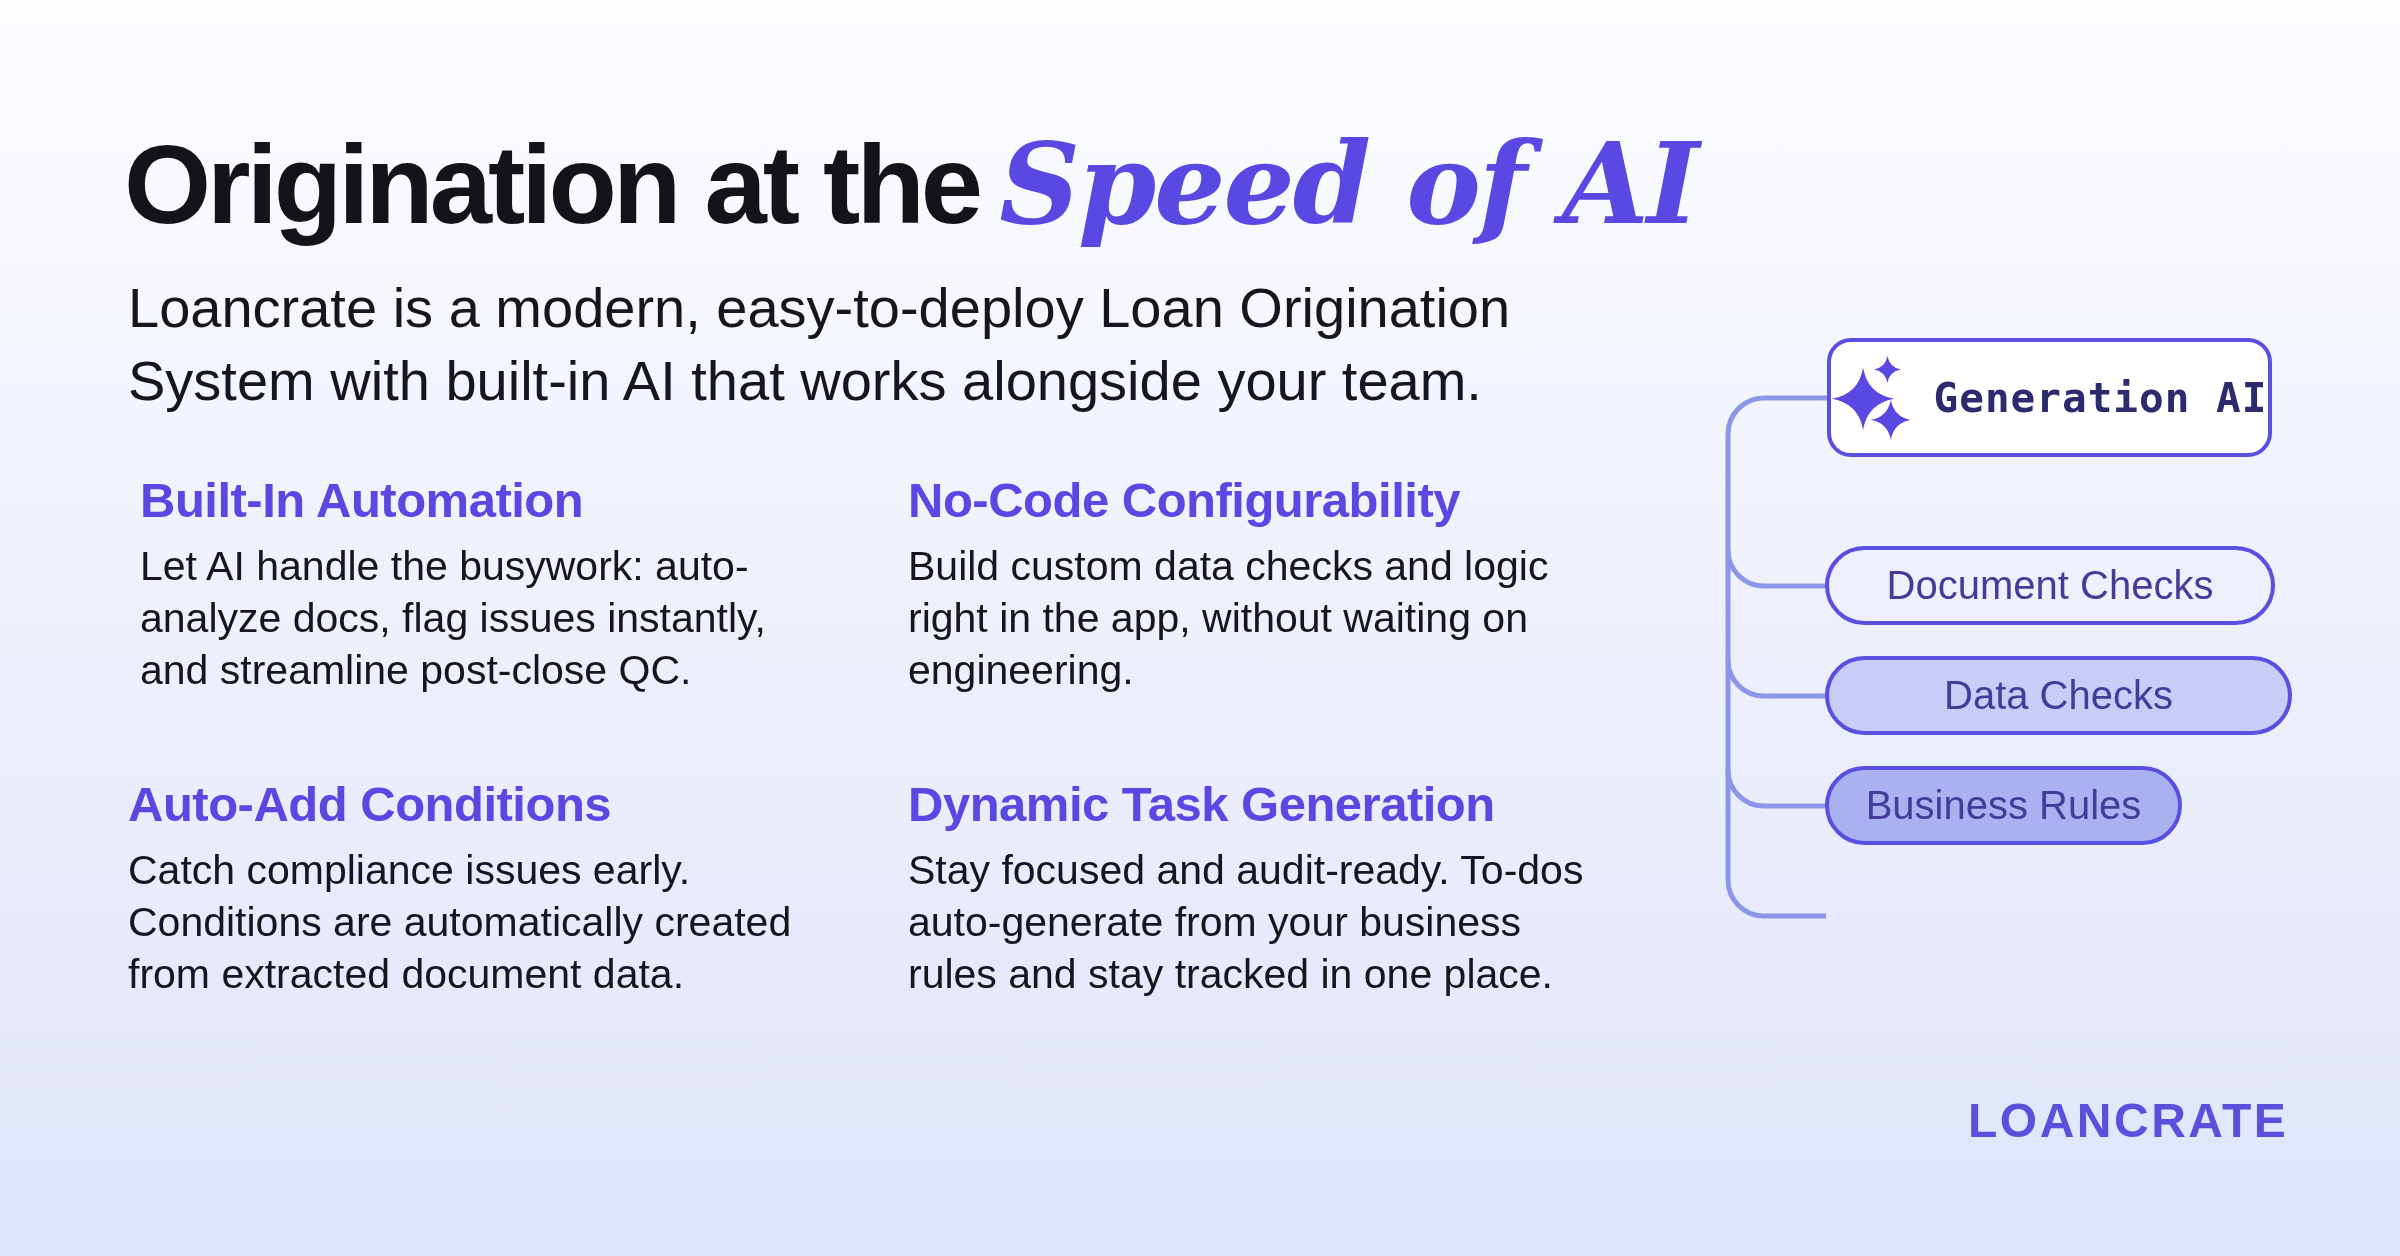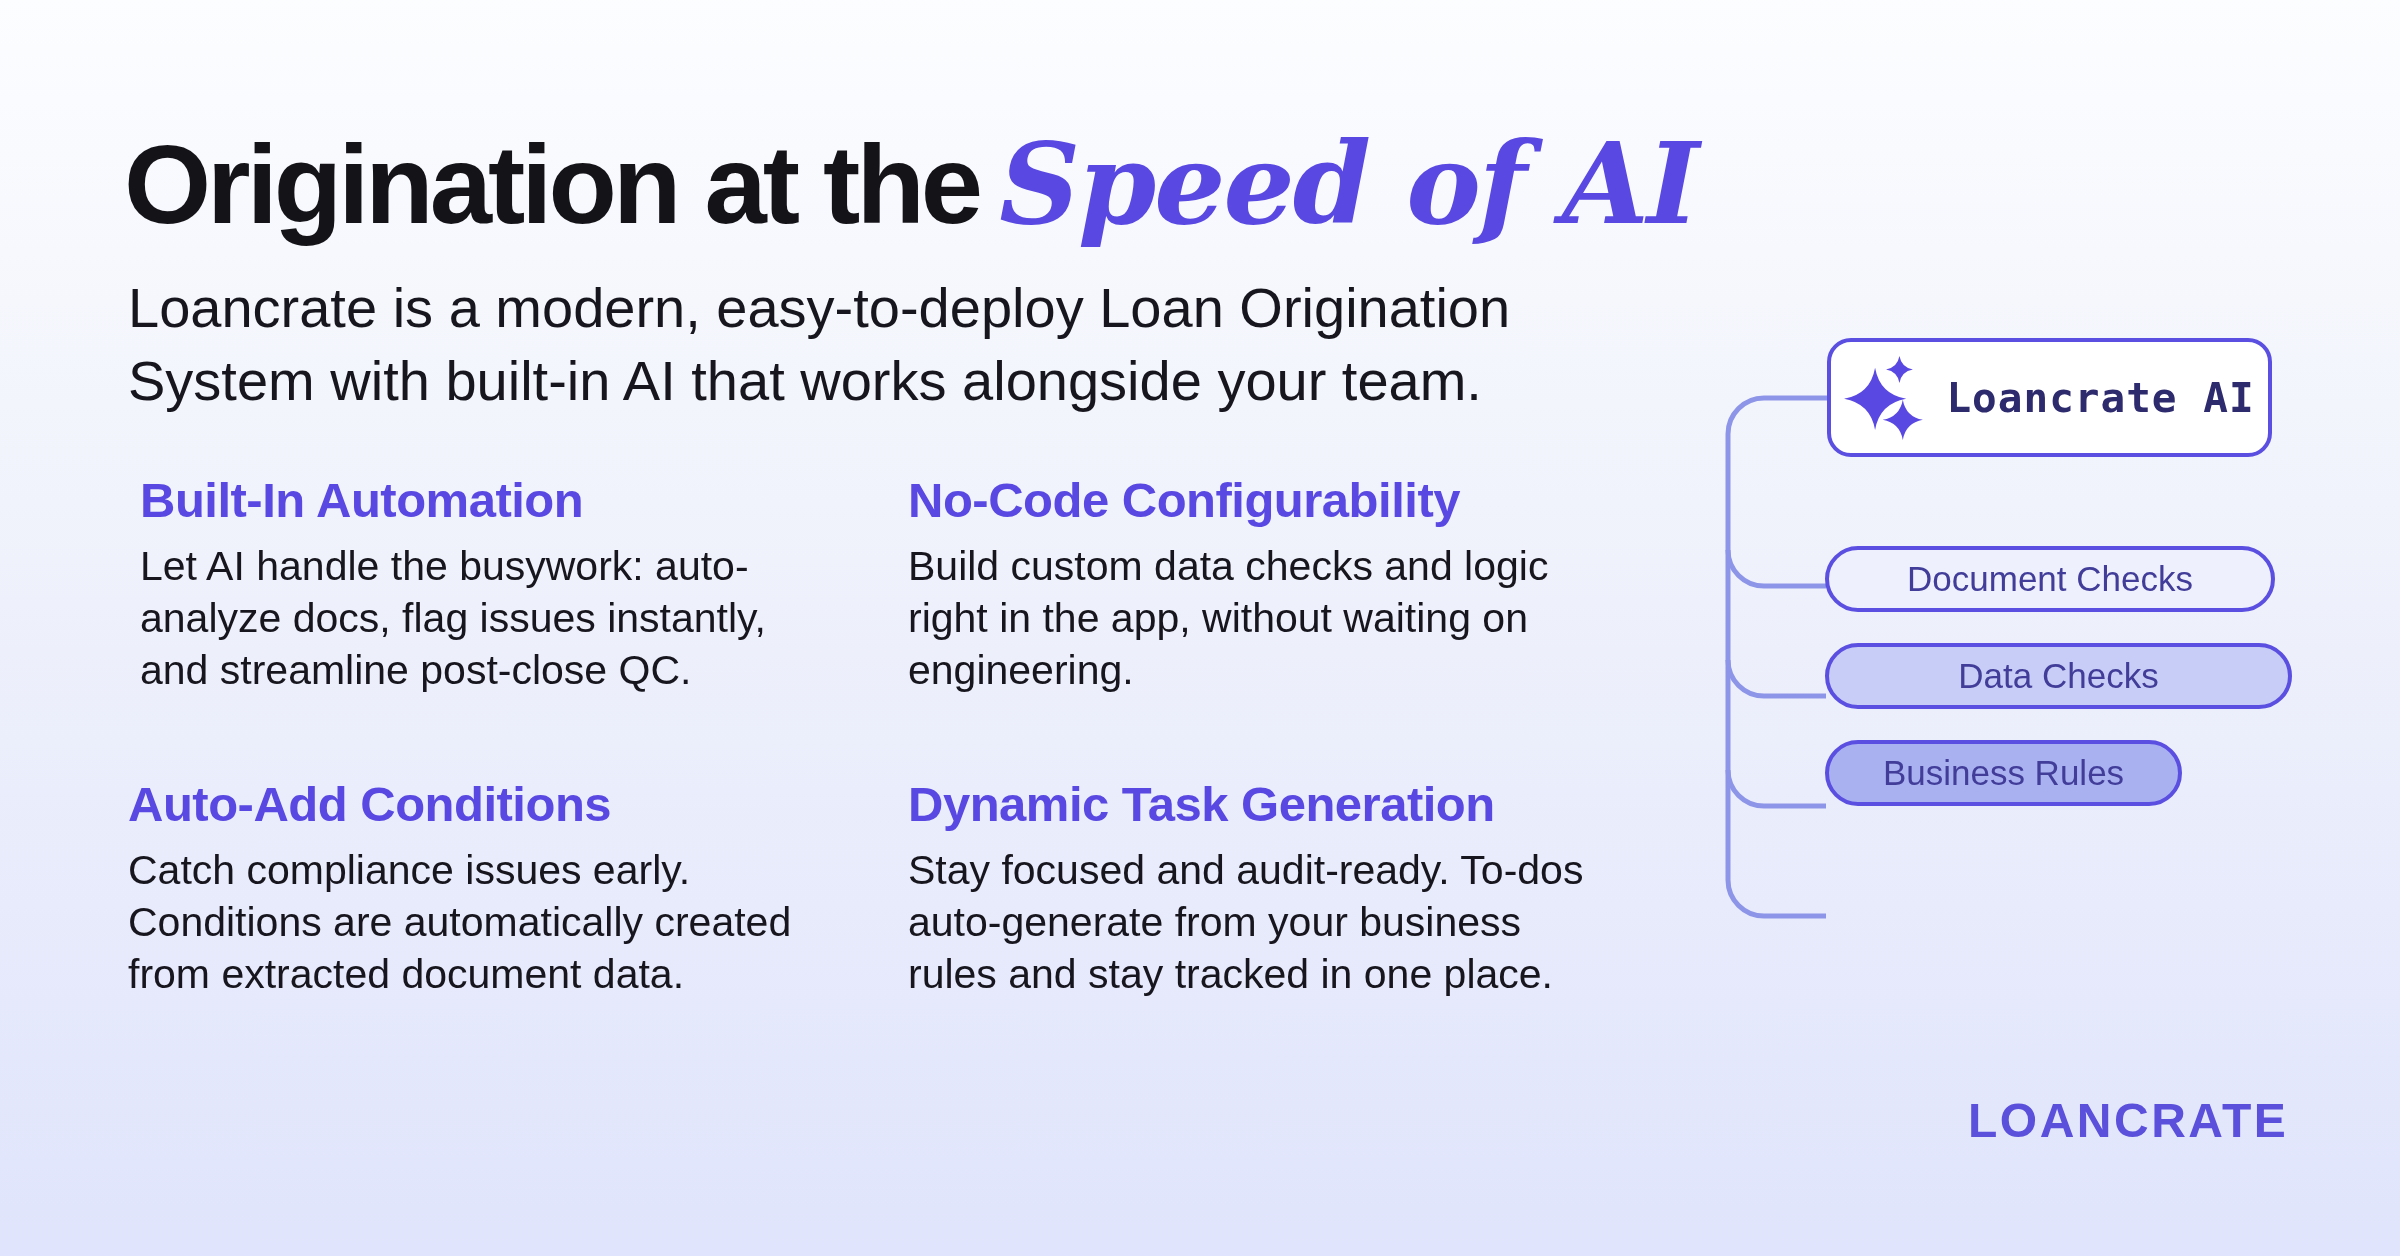--- a/index.html
+++ b/index.html
@@ -104,28 +104,28 @@
   .root-label {
     font-family: "DejaVu Sans Mono", "Liberation Mono", monospace;
     font-size: 41px;
     font-weight: 600;
     letter-spacing: 1px;
     color: var(--box-text, #2d2a6e);
     white-space: nowrap;
   }
   .pills { position: absolute; left: 1825px; top: 546px; }
   .pill {
-    height: 66px;
+    height: 79px;
     border: 4px solid var(--node-border, #5a4fe0);
     border-radius: 40px;
     margin-bottom: 31px;
     display: flex;
     align-items: center;
     justify-content: center;
-    font-size: 35px;
+    font-size: 40px;
     color: var(--pill-text, #413d99);
     white-space: nowrap;
   }
   .pills .pill:nth-child(1) { width: 450px; }
   .pills .pill:nth-child(2) { width: 467px; }
   .pills .pill:nth-child(3) { width: 357px; }
   .pills .pill:nth-child(4) { width: 408px; }
 
   
   .wordmark {
@@ -180,21 +180,21 @@
     <path d="M 1728 660 A 36 36 0 0 0 1764 696 L 1826 696"></path>
     <path d="M 1728 770 A 36 36 0 0 0 1764 806 L 1826 806"></path>
   </svg>
 
   <div class="root-node">
     <svg class="sparkles" viewBox="0 0 100 100" aria-hidden="true">
       <path transform="translate(0,14) scale(0.74)" d="M50 0 Q57.5 42.5 100 50 Q57.5 57.5 50 100 Q42.5 57.5 0 50 Q42.5 42.5 50 0 Z"></path>
       <path transform="translate(50,0) scale(0.32)" d="M50 0 Q57.5 42.5 100 50 Q57.5 57.5 50 100 Q42.5 57.5 0 50 Q42.5 42.5 50 0 Z"></path>
       <path transform="translate(46,52) scale(0.48)" d="M50 0 Q57.5 42.5 100 50 Q57.5 57.5 50 100 Q42.5 57.5 0 50 Q42.5 42.5 50 0 Z"></path>
     </svg>
-    <span class="root-label">Loancrate AI</span>
+    <span class="root-label">Generation AI</span>
   </div>
 
   <div class="pills">
     <div class="pill" style="background: rgb(238, 240, 253);">Document Checks</div>
     <div class="pill" style="background: rgb(199, 205, 246);">Data Checks</div>
     <div class="pill" style="background: rgb(169, 177, 241);">Business Rules</div>
   </div>
 
   <div class="wordmark">LOANCRATE</div>
 

